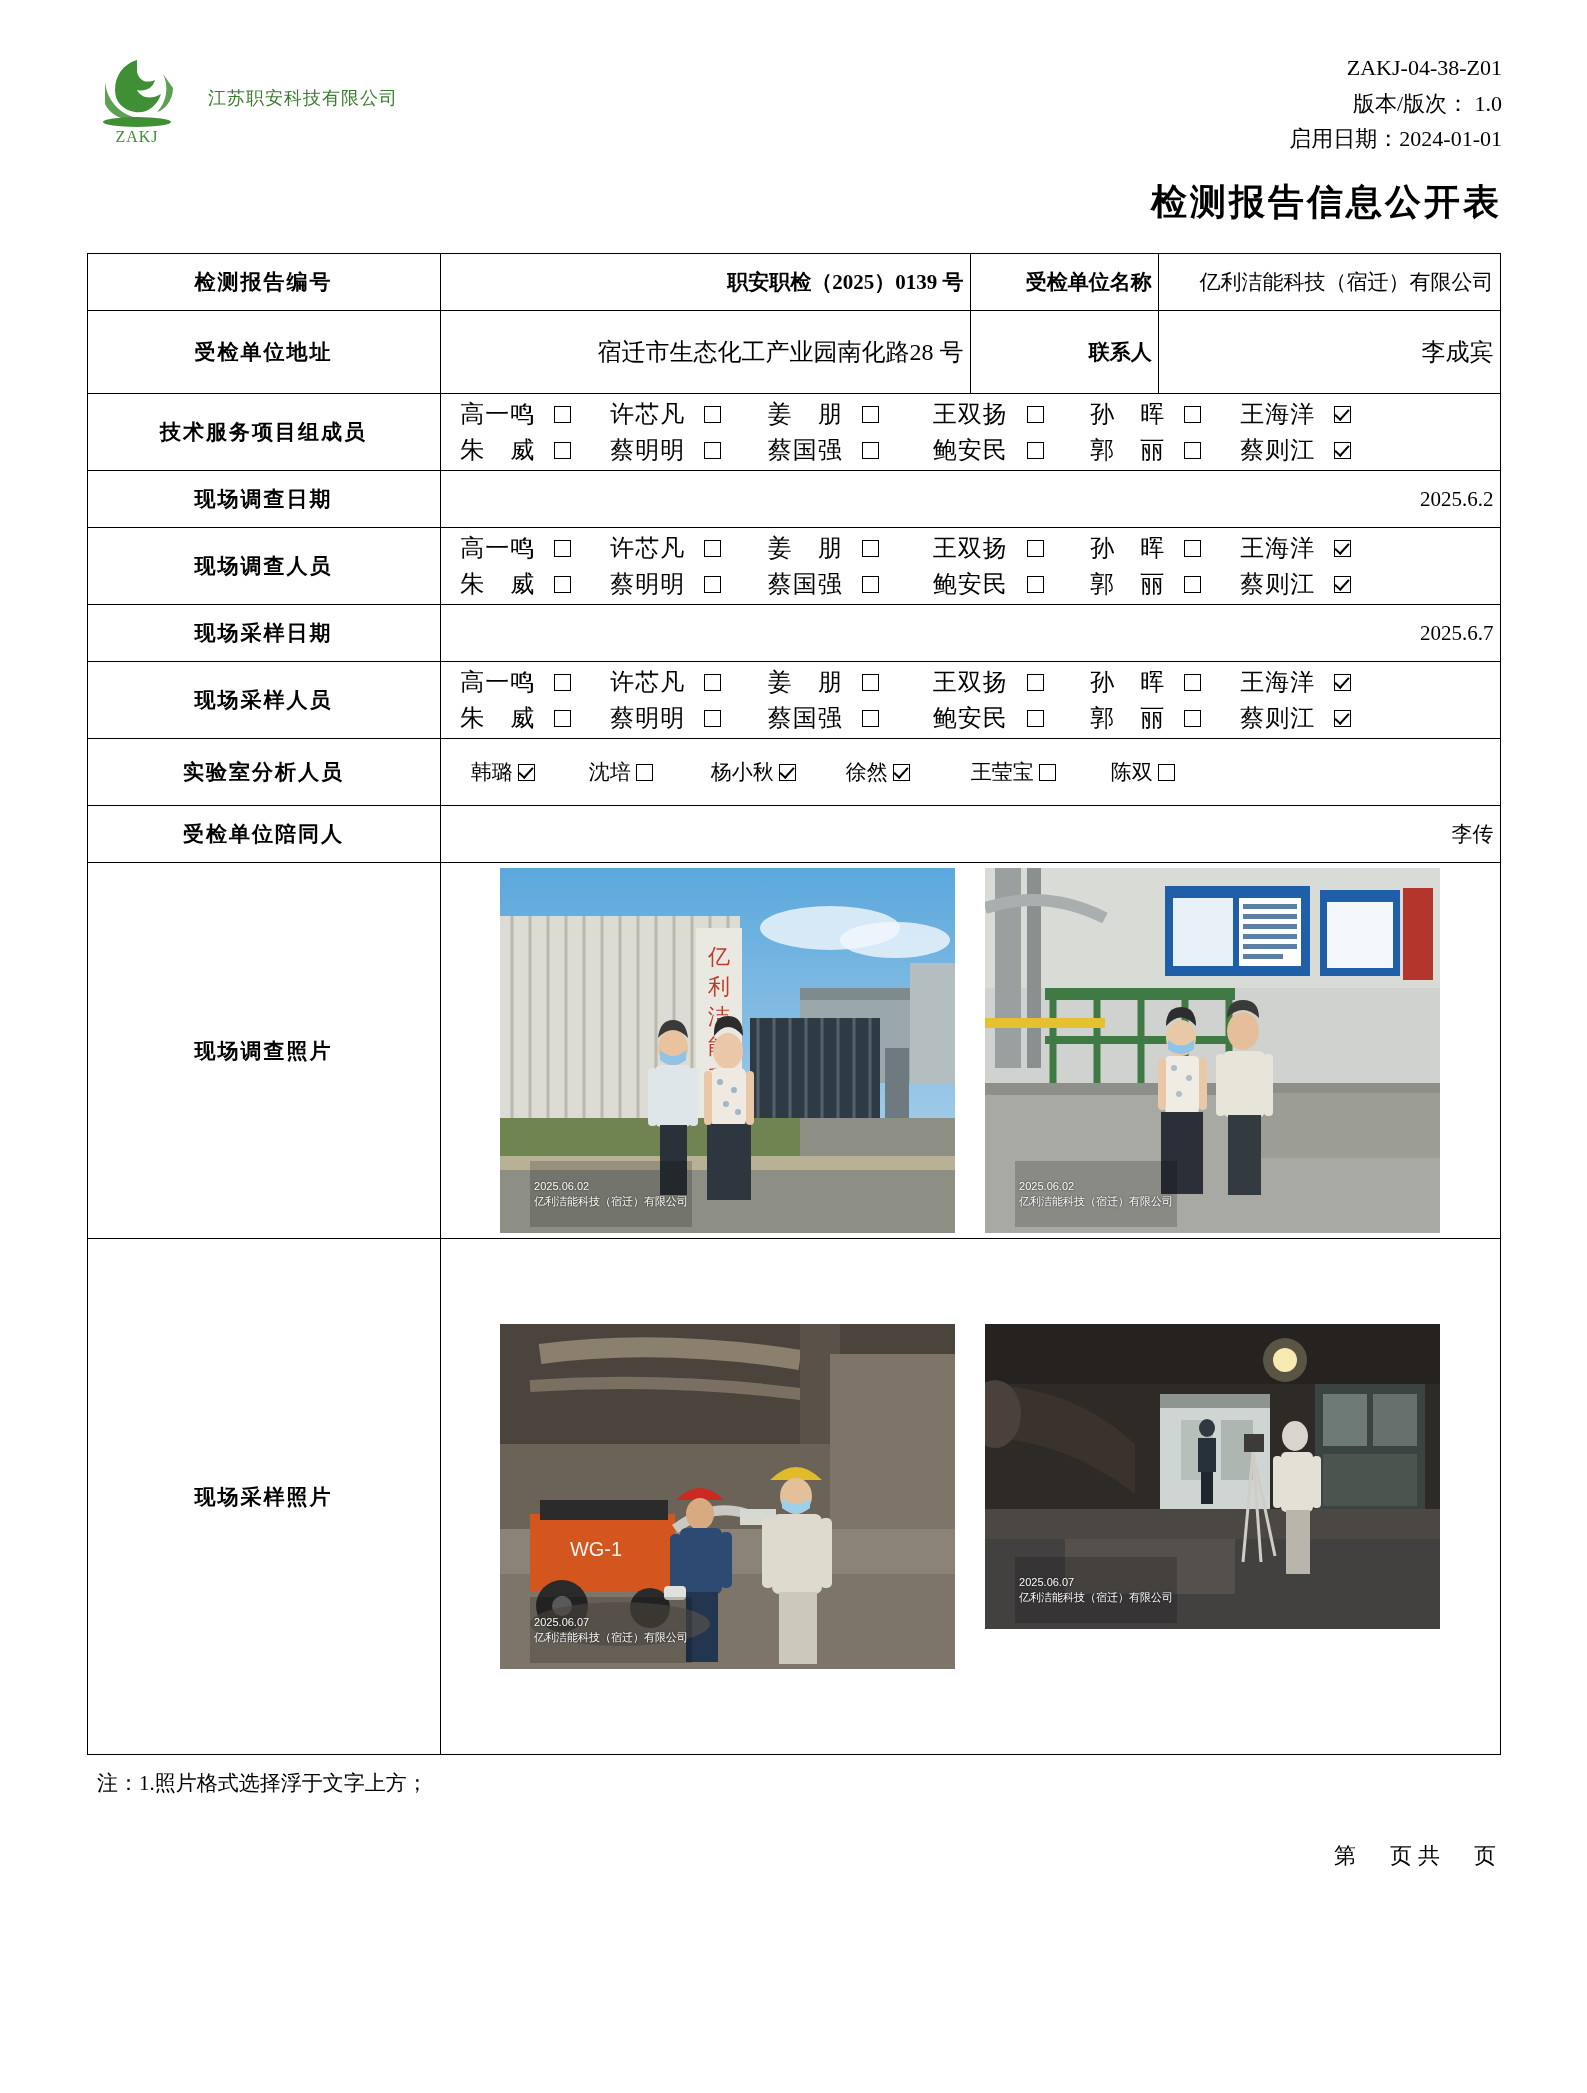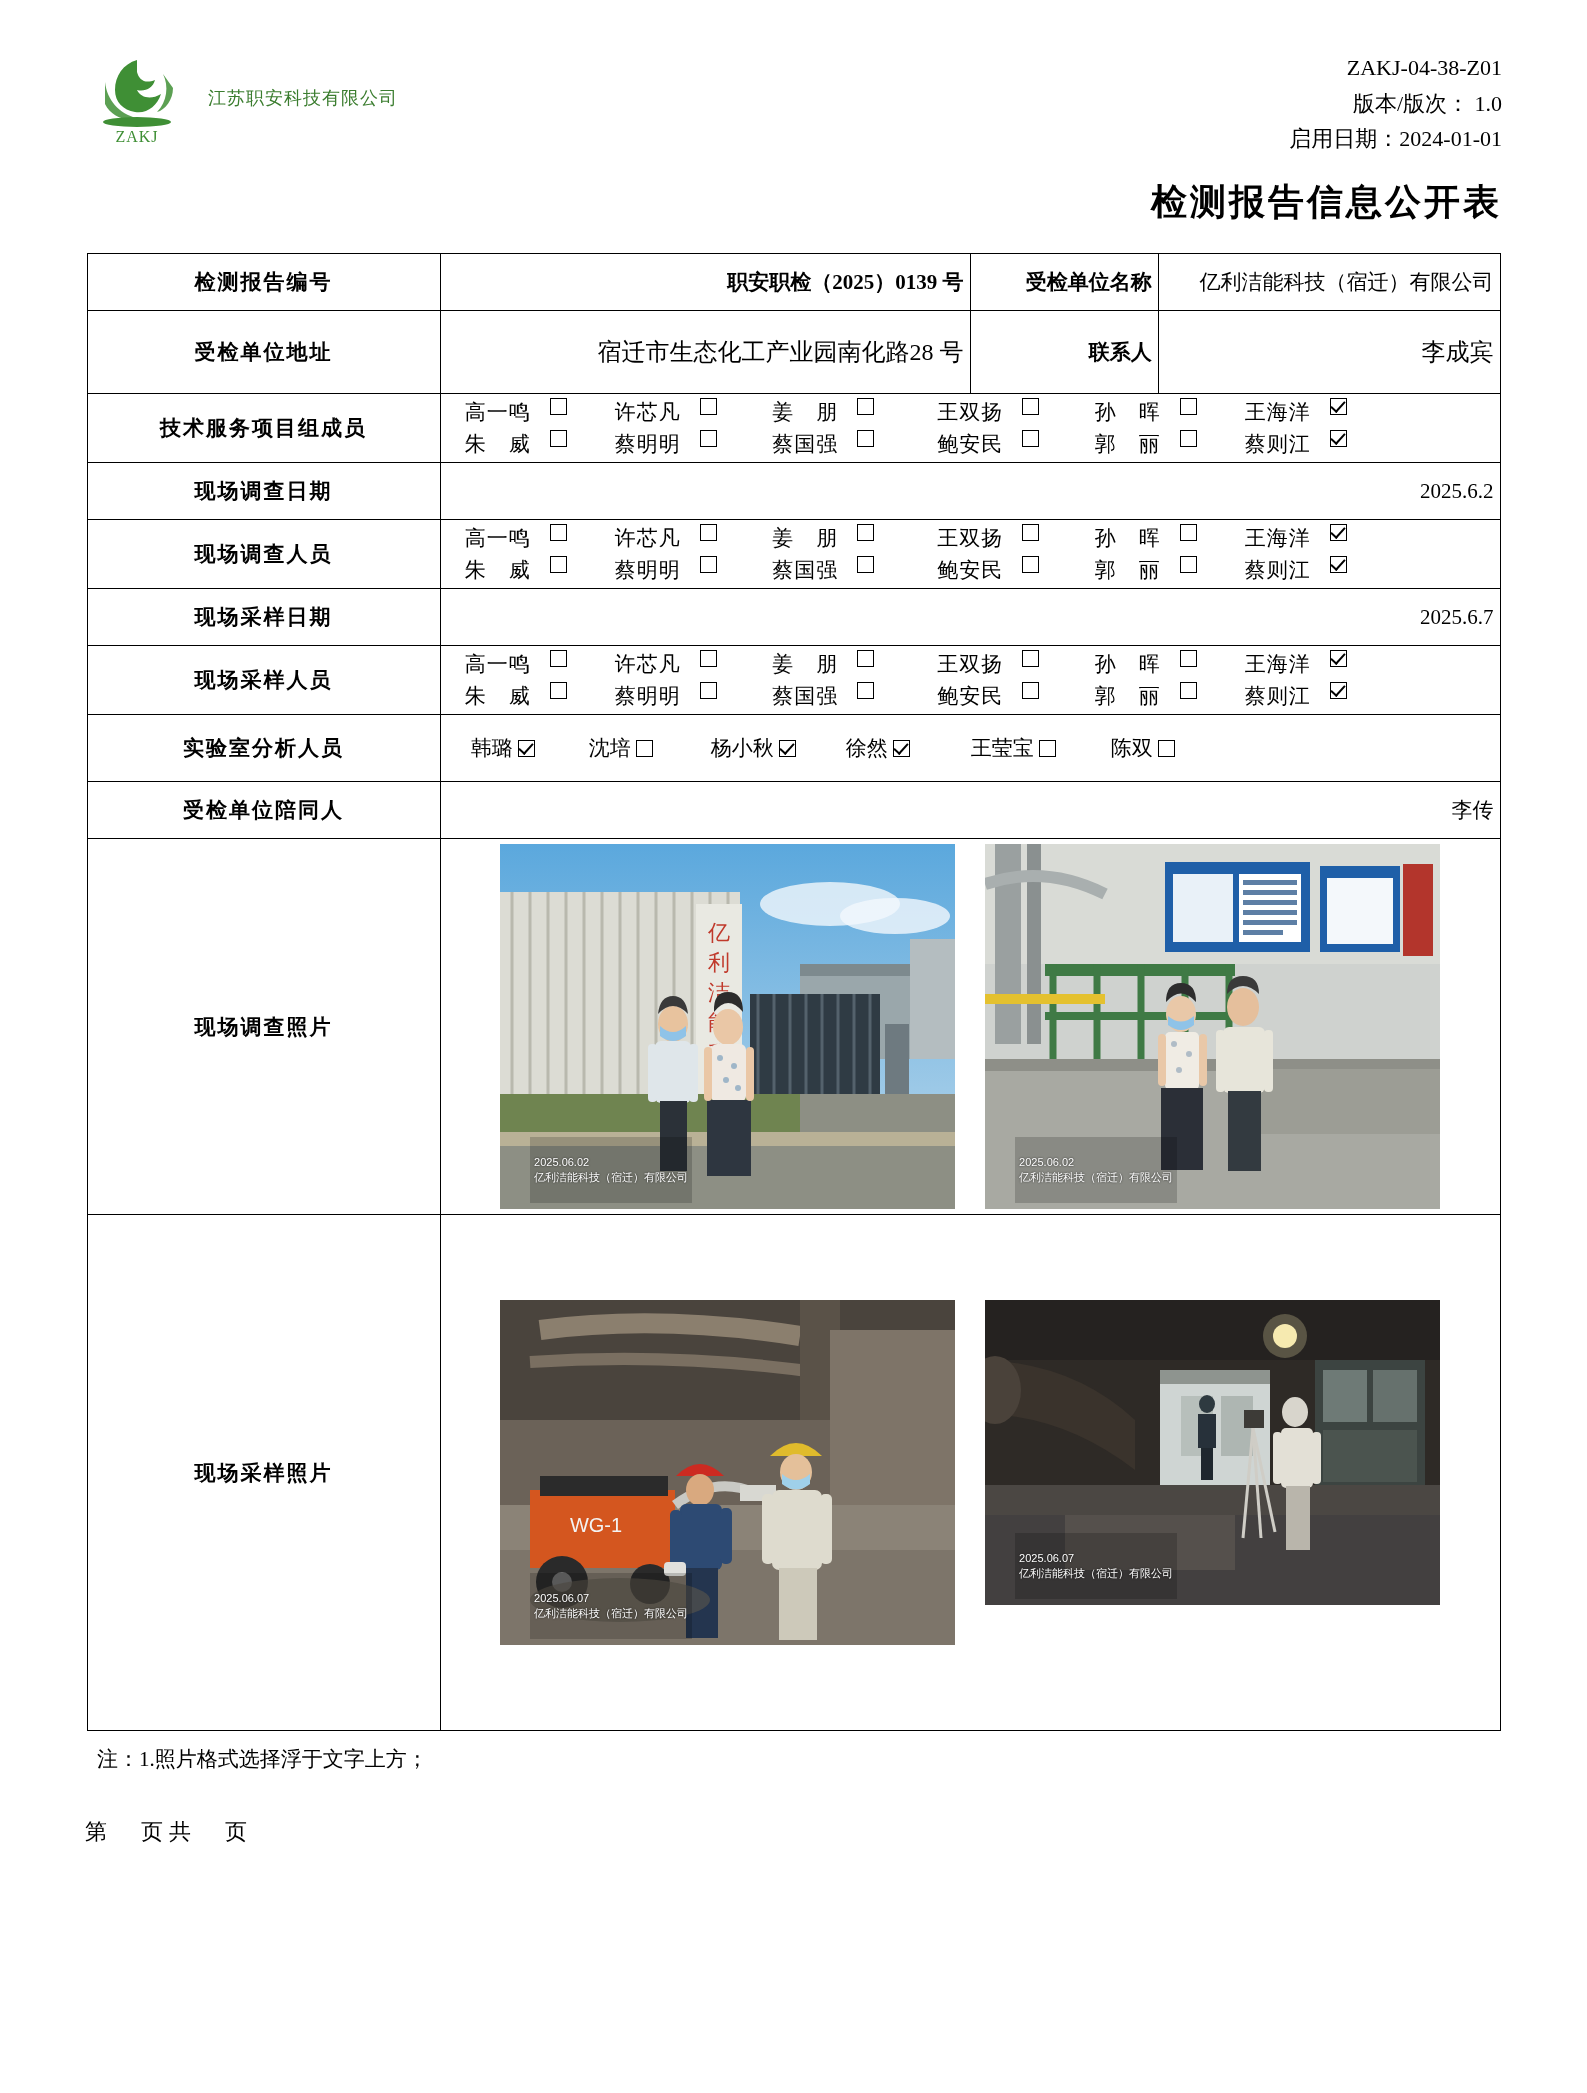--- a/index.html
+++ b/index.html
@@ -96,24 +96,24 @@
     flex-direction: column;
     gap: 4px;
     padding: 4px 0;
   }
   .people-row {
     display: flex;
     align-items: center;
   }
   .pcell {
     display: flex;
-    align-items: flex-start;
+    align-items: center;
     justify-content: center;
     gap: 19px;
-    font-size: 21px;
+    font-size: 24px;
     white-space: nowrap;
   }
   .pcell .nm { letter-spacing: 1px; }
   .box {
     display: inline-block;
     width: 17px;
     height: 17px;
     border: 1.6px solid #000;
     position: relative;
     box-sizing: border-box;
@@ -190,21 +190,21 @@
   }
   .ph .stamp .d { font-size: 11px; }
 
   
   .note {
     margin-top: 14px;
     font-size: 21px;
     padding-left: 12px;
   }
   .pagefoot {
-    text-align: left;
+    text-align: right;
     font-size: 22px;
     margin-top: 44px;
     letter-spacing: 6px;
   }
 </style>
 </head>
 <body>
 
 <div class="page">
 

